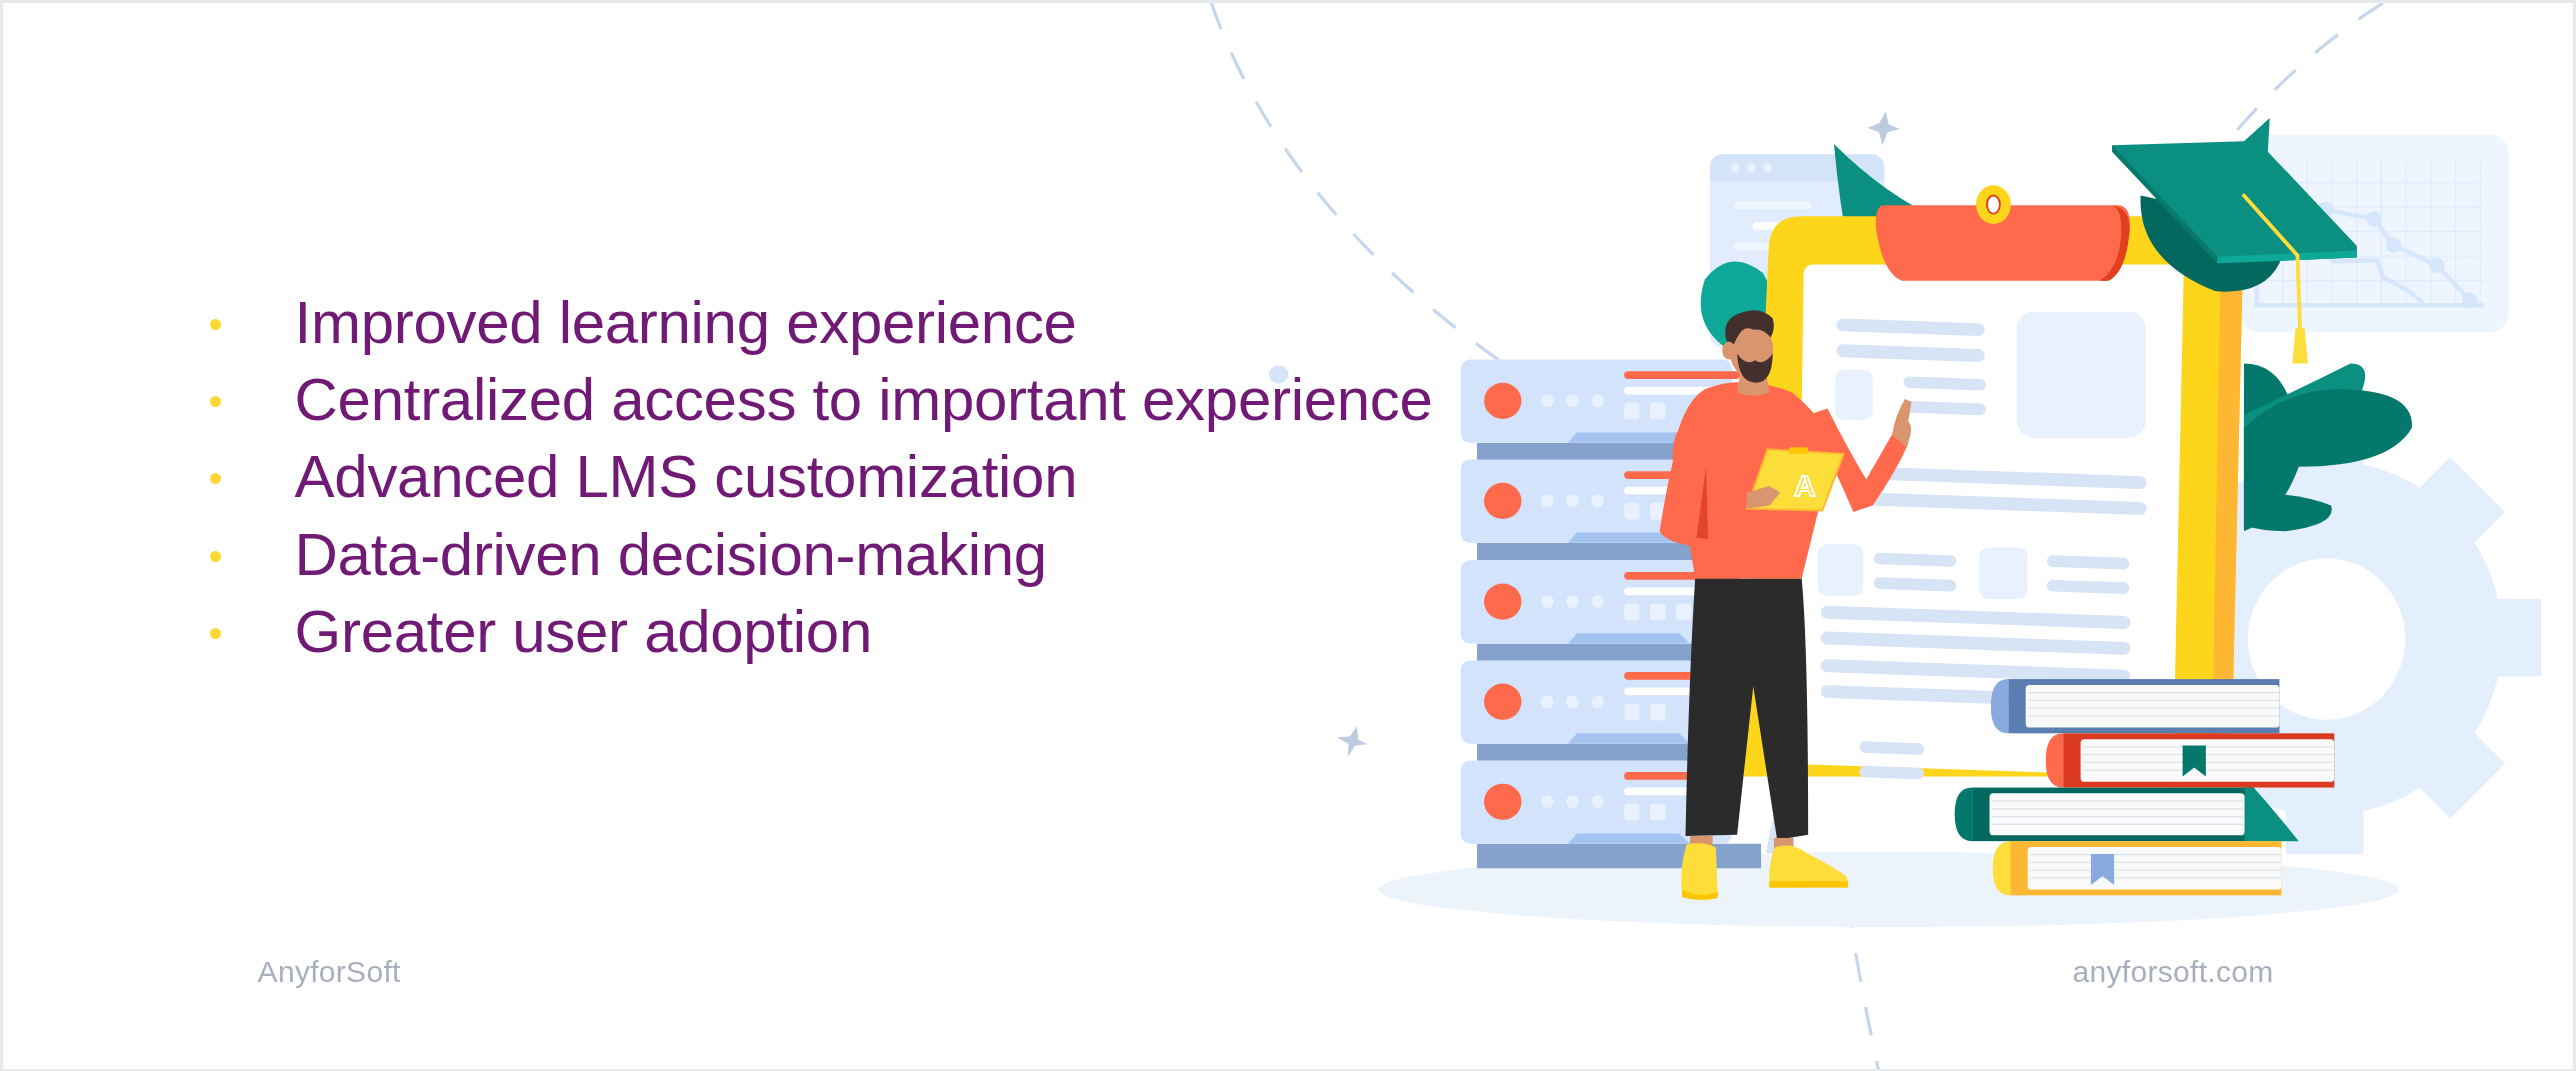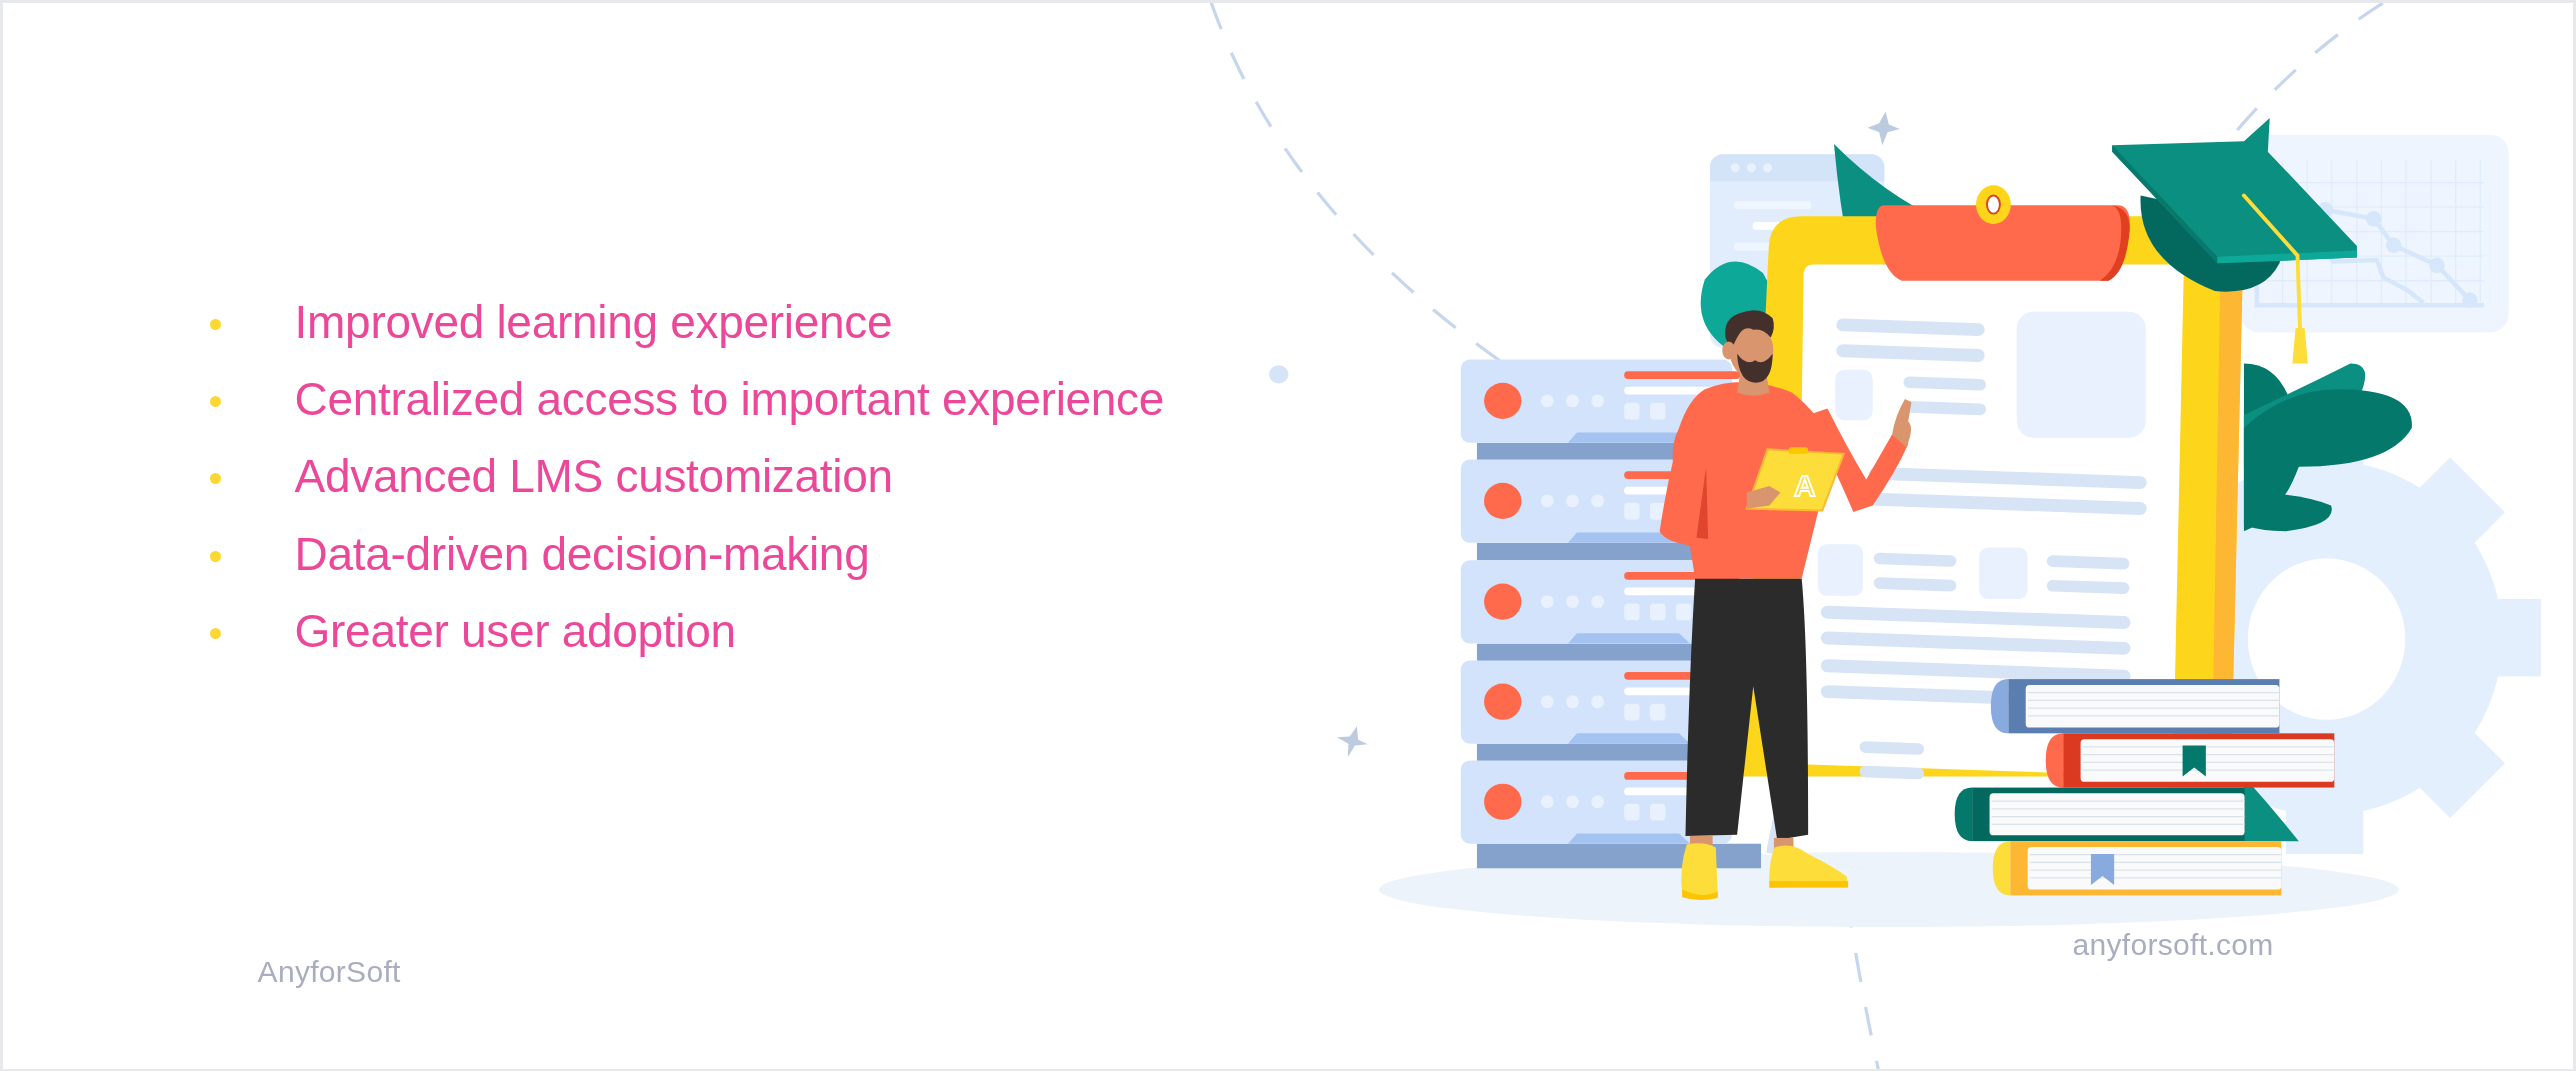--- a/index.html
+++ b/index.html
@@ -17,21 +17,21 @@
     position: absolute; left: 0; top: 0; margin: 0; padding: 0; list-style: none;
   }
   .benefit {
     position: absolute; left: 0; height: 77px; white-space: nowrap;
   }
   .bullet {
     position: absolute; left: 207px; width: 11.6px; height: 11.6px; border-radius: 50%;
   }
   .benefit-text {
     position: absolute; left: 292px; top: 0;
-    font-size: 46px; line-height: 77px; color: #ec4899;
+    font-size: 60px; line-height: 77px; color: #701a75;
     letter-spacing: -0.3px;
   }
   .footer-text {
     position: absolute; font-size: 30px; color: #a9aebf; letter-spacing: 0.3px;
     line-height: 39px;
   }
 </style>
 </head>
 <body>
 
@@ -342,15 +342,15 @@
       <span class="bullet" style="top: 35px; background: rgb(253, 216, 53);"></span>
       <span class="benefit-text">Data-driven decision-making</span>
     </li>
     <li class="benefit" style="top:590px;">
       <span class="bullet" style="top: 35px; background: rgb(253, 216, 53);"></span>
       <span class="benefit-text">Greater user adoption</span>
     </li>
   </ul>
 
   <div class="footer-text" style="left:255px; top:949px;">AnyforSoft</div>
-  <a class="footer-text" style="left:2070px; top:922px; text-decoration:none;">anyforsoft.com</a>
+  <a class="footer-text" style="left:2070px; top:949px; text-decoration:none;">anyforsoft.com</a>
 </div>
 
 
 </body></html>

